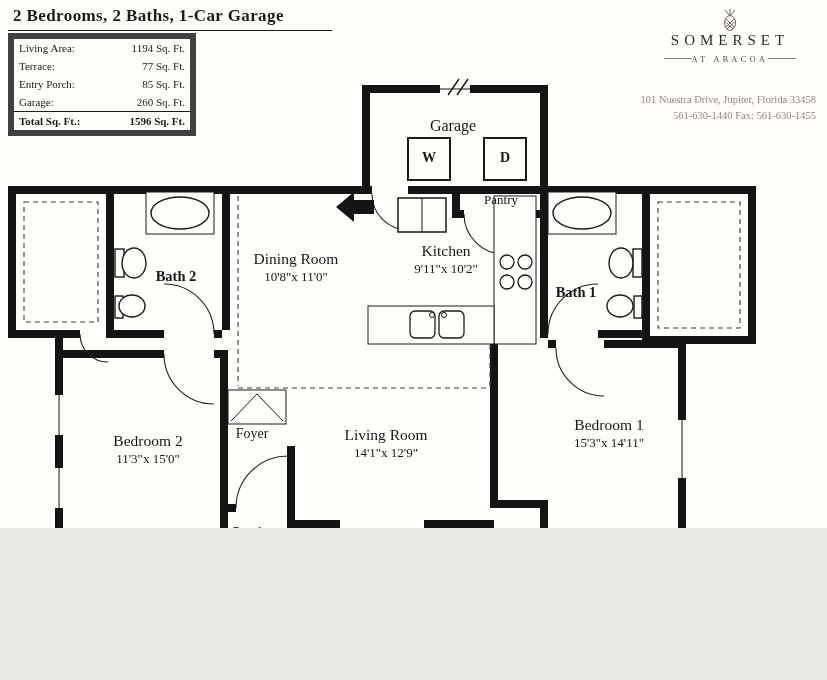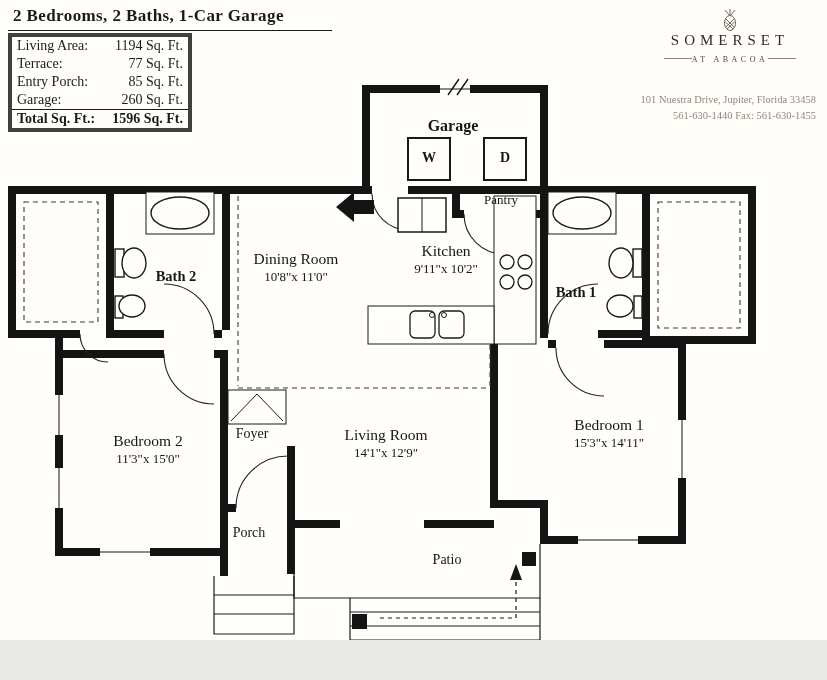--- a/index.html
+++ b/index.html
@@ -1,32 +1,32 @@
 <!DOCTYPE html>
 <html><head>
 <meta charset="utf-8">
 <style>
   html,body { margin:0; padding:0; background:#e9e9e6; }
   .page {
-    position:relative; width:827px; height:640px; margin:0 auto;
+    position:relative; width:827px; height:528px; margin:0 auto;
     background:#fffefb; overflow:hidden;
     font-family:"Liberation Serif","DejaVu Serif",serif; color:#1a1a1a;
   }
   .label {
     position:absolute; transform:translateX(-50%);
     white-space:nowrap; text-align:center; color:#161616; z-index:3;
   }
   .title {
     position:absolute; left:13px; top:6px; font-size:17px; font-weight:bold;
     letter-spacing:.4px;
   }
   .title-rule { position:absolute; left:8px; top:30px; width:324px; border-top:1.5px solid #1a1a1a; }
   .area-table {
     position:absolute; left:8px; top:33px; width:176px;
-    border:4px solid #404040; font-size:14px; background:#fffefb; z-index:4;
+    border:6px solid #404040; font-size:11px; background:#fffefb; z-index:4;
   }
   .area-row { display:flex; justify-content:space-between; padding:0 5px; line-height:18px; }
   .area-row.total { border-top:1px solid #1a1a1a; font-weight:bold; }
   .brand { position:absolute; left:642px; top:8px; width:176px; text-align:center; z-index:4; }
   .brand-name { font-size:15px; letter-spacing:5px; color:#2e2c28; }
   .brand-orn { display:flex; align-items:center; justify-content:center; gap:0; margin-top:3px; }
   .brand-orn .bar { width:28px; border-top:1px solid #8a857a; height:0; }
   .brand-sub { font-size:8px; letter-spacing:3.5px; color:#4a473f; margin-top:3px; }
   .address {
     position:absolute; left:600px; top:92px; width:216px; text-align:right;
@@ -221,21 +221,21 @@
       <path d="M 380 618 L 516 618 L 516 576" stroke-dasharray="4 4"></path>
       <polygon points="510,580 522,580 516,564" fill="#141414" stroke="none"></polygon>
     </g>
 
     <g>
       <polygon points="336,207 354,192 354,200 374,200 374,214 354,214 354,222" fill="#141414"></polygon>
       <path d="M 448 95 L 459 79 M 457 95 L 468 79" stroke="#141414" stroke-width="1.4" fill="none"></path>
     </g>
   </svg>
 
-  <div class="label" style="left:453px;top:117px;font-size:16px;font-weight:bold">Garage</div>
+  <div class="label" style="left:453px;top:117px;font-size:16px;font-weight:normal">Garage</div>
   <div class="label" style="left:429px;top:150px;font-size:14px;font-weight:bold">W</div>
   <div class="label" style="left:505px;top:150px;font-size:14px;font-weight:bold">D</div>
   <div class="label" style="left:501px;top:192px;font-size:13px;font-weight:normal">Pantry</div>
 
   <div class="label" style="left:446px;top:242px;font-size:15.5px">Kitchen</div>
   <div class="label" style="left:446px;top:261px;font-size:13px">9'11"x 10'2"</div>
 
   <div class="label" style="left:296px;top:250px;font-size:15.5px">Dining Room</div>
   <div class="label" style="left:296px;top:269px;font-size:13px">10'8"x 11'0"</div>
 

